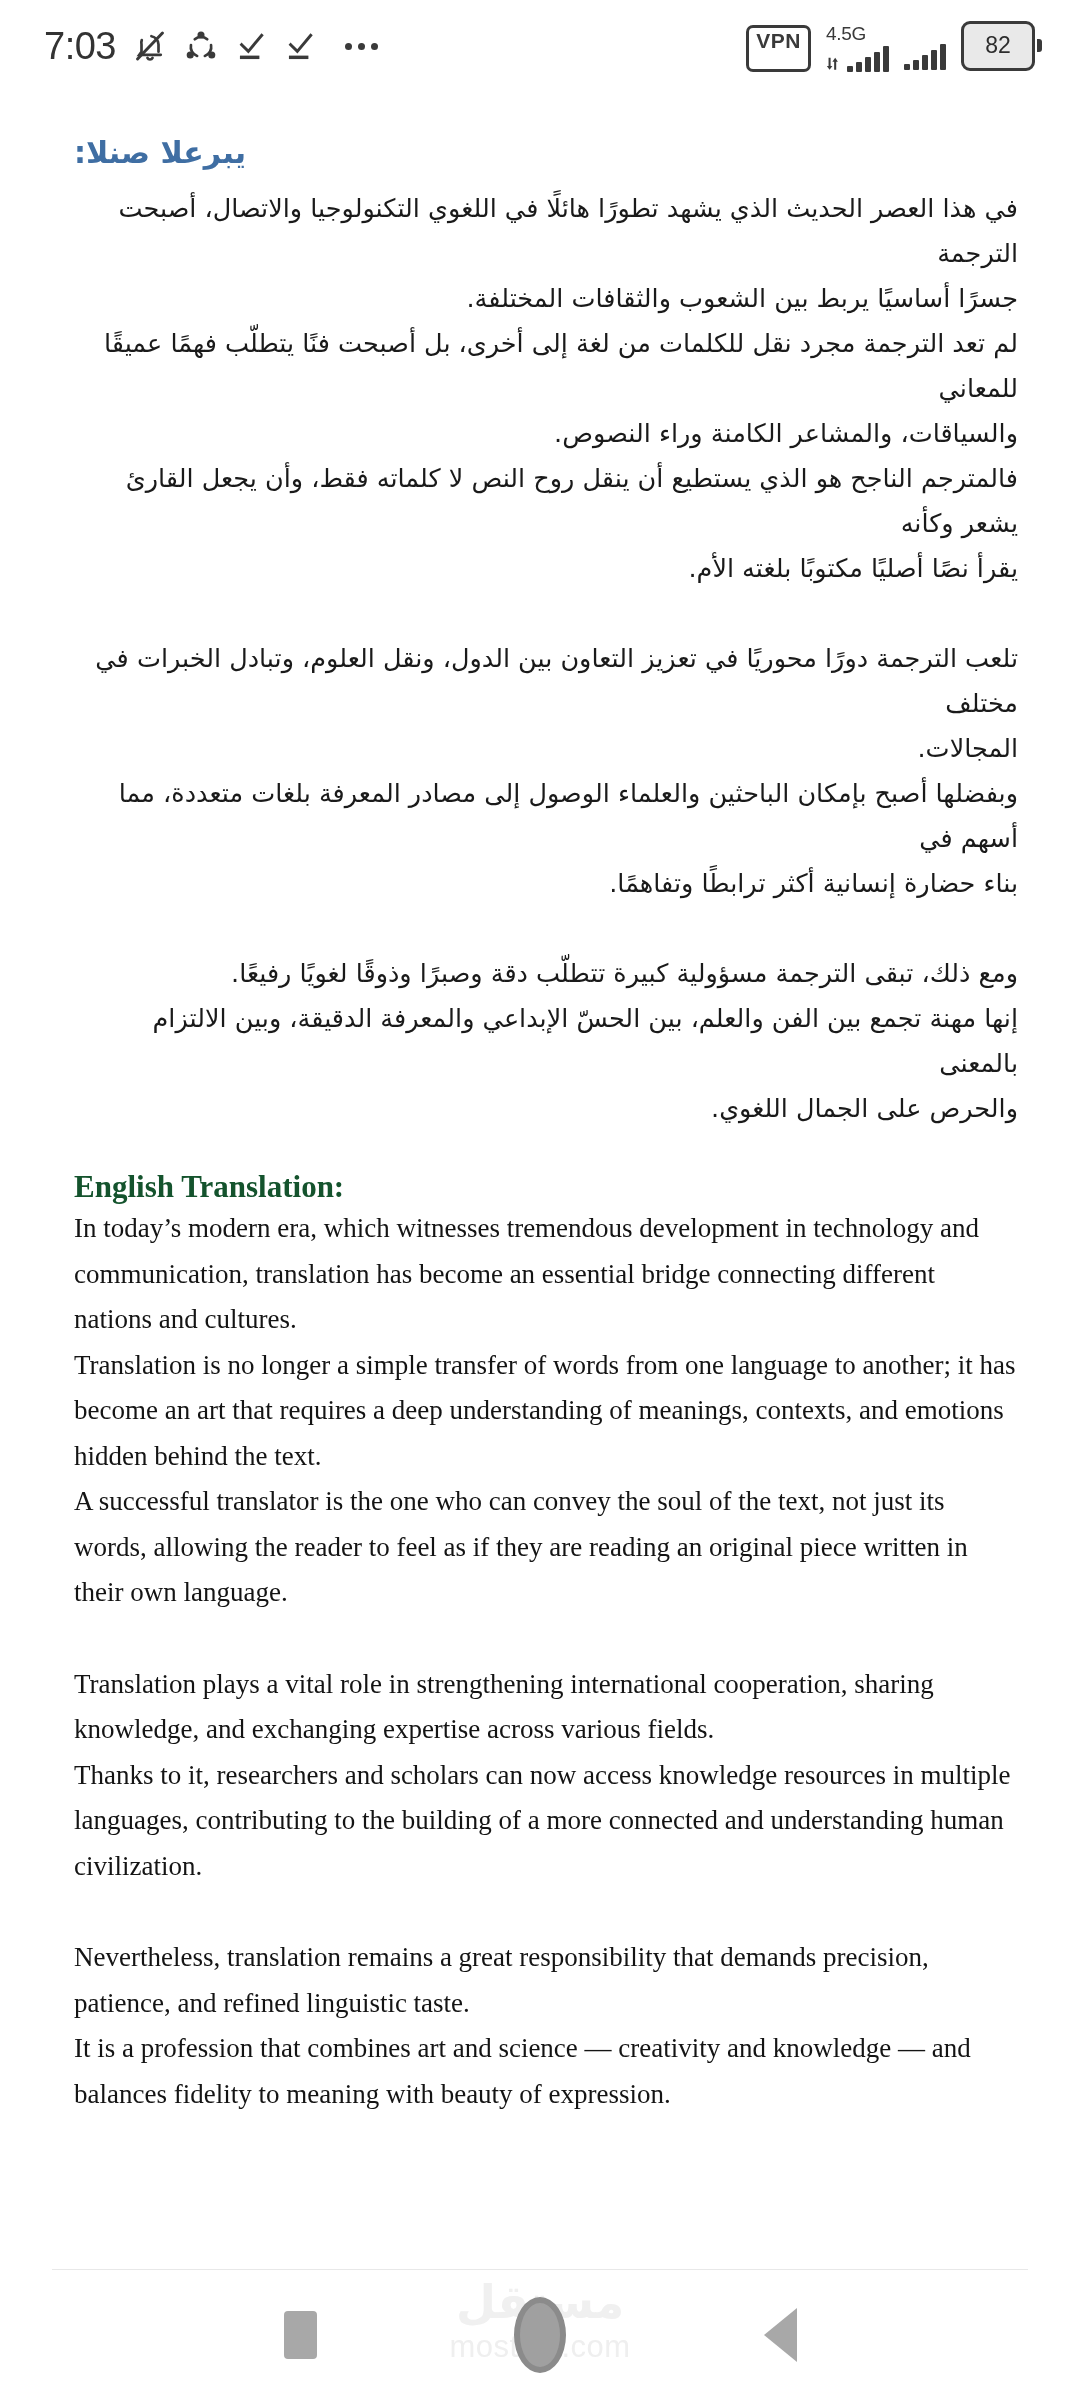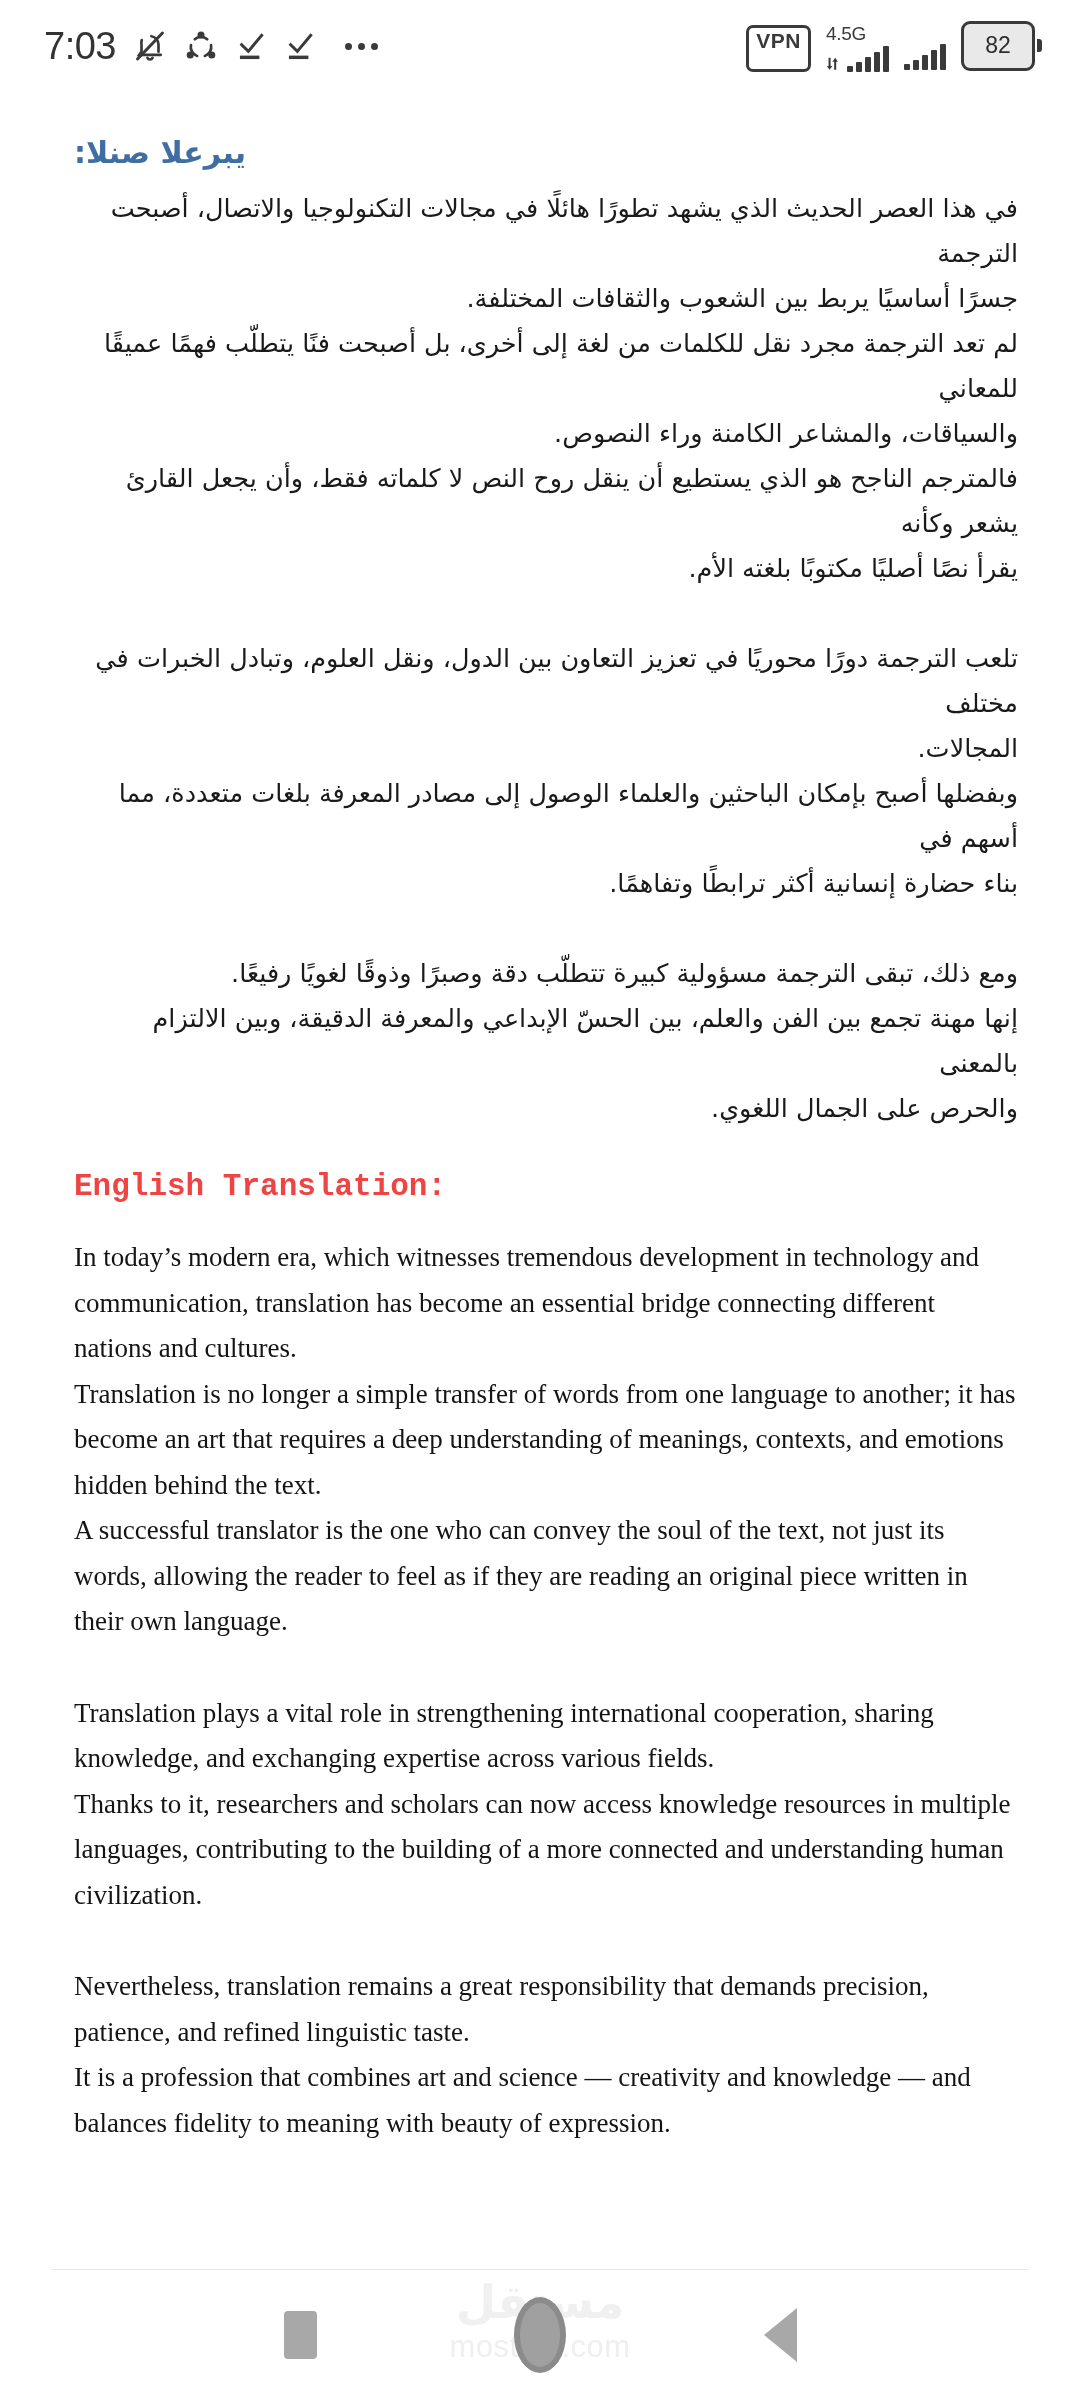--- a/index.html
+++ b/index.html
@@ -178,28 +178,28 @@
     display: block;
     direction: rtl;
     unicode-bidi: embed;
     text-align: right;
   }
   .ar-gap {
     height: 45px;
   }
 
   .en-heading {
-    color: #ef4444;
+    color: #14532d;
     font-size: 31px;
     font-weight: 700;
     margin: 38px 0 0 0;
-    font-family: Liberation Mono, monospace;
+    font-family: Liberation Serif, serif;
   }
   .en-block {
-    margin-top: 31px;
+    margin-top: 1px;
   }
   .en-para {
     color: #141414;
     font-size: 27px;
     line-height: 45.5px;
     margin: 0;
     font-family: "Liberation Serif", serif;
     text-align: left;
   }
   .en-gap {
@@ -368,21 +368,21 @@
   </div>
 </div>
 
 <div class="doc">
 
 
   <h2 class="ar-heading">:النص العربي</h2>
 
   <div class="ar-block">
     <p class="ar-para">
-        <span class="rtl-line">في هذا العصر الحديث الذي يشهد تطورًا هائلًا في مجالات التكنولوجيا والاتصال، أصبحت الترجمة</span>
+        <span class="rtl-line">في هذا العصر الحديث الذي يشهد تطورًا هائلًا في اللغوي التكنولوجيا والاتصال، أصبحت الترجمة</span>
         <span class="rtl-line">جسرًا أساسيًا يربط بين الشعوب والثقافات المختلفة.</span>
         <span class="rtl-line">لم تعد الترجمة مجرد نقل للكلمات من لغة إلى أخرى، بل أصبحت فنًا يتطلّب فهمًا عميقًا للمعاني</span>
         <span class="rtl-line">والسياقات، والمشاعر الكامنة وراء النصوص.</span>
         <span class="rtl-line">فالمترجم الناجح هو الذي يستطيع أن ينقل روح النص لا كلماته فقط، وأن يجعل القارئ يشعر وكأنه</span>
         <span class="rtl-line">يقرأ نصًا أصليًا مكتوبًا بلغته الأم.</span>
       </p>
     <div class="ar-gap"></div>
     <p class="ar-para">
         <span class="rtl-line">تلعب الترجمة دورًا محوريًا في تعزيز التعاون بين الدول، ونقل العلوم، وتبادل الخبرات في مختلف</span>
         <span class="rtl-line">المجالات.</span>

